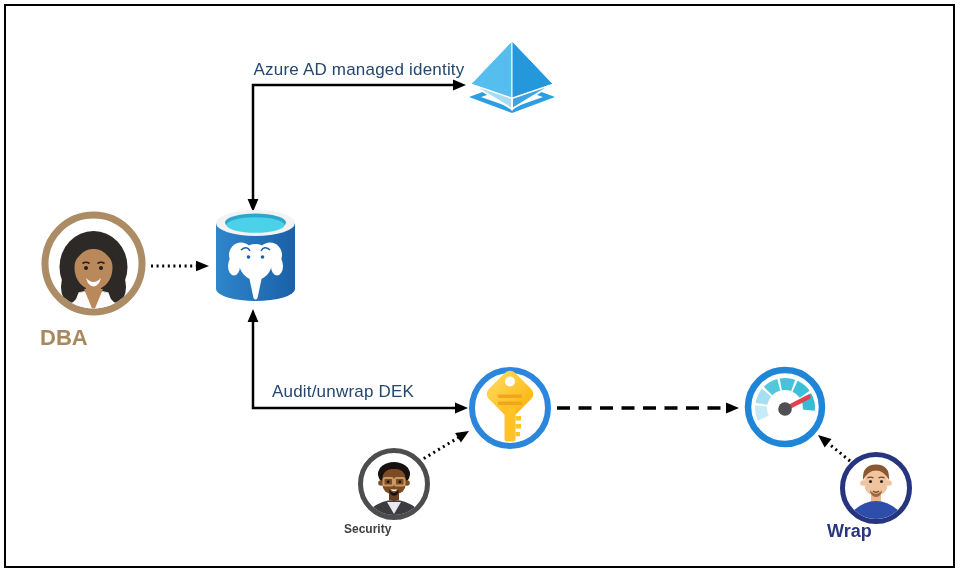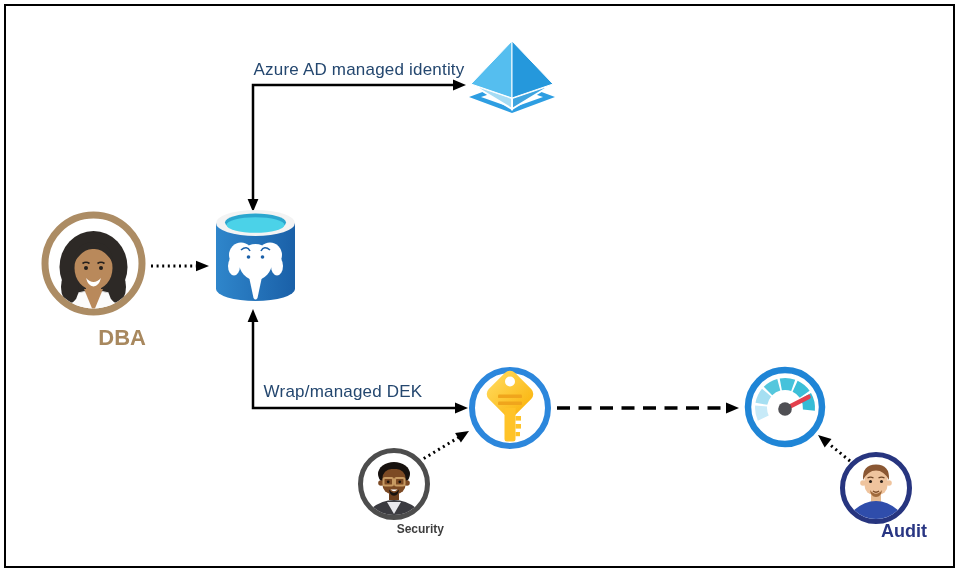--- a/index.html
+++ b/index.html
@@ -1,21 +1,21 @@
 <!DOCTYPE html>
 <html><head>
 <meta charset="utf-8">
 <style>
   html,body{margin:0;padding:0;background:#fff;}
   .canvas{position:relative;width:960px;height:581px;background:#ffffff;overflow:hidden;
           font-family:"Liberation Sans",sans-serif;}
   .frame{position:absolute;left:4px;top:4px;width:947px;height:560px;border:2.5px solid #000;box-sizing:content-box;}
   .abs{position:absolute;}
   .flow-label{position:absolute;color:#24476F;font-size:17px;line-height:20px;text-align:center;white-space:nowrap;letter-spacing:.2px;}
-  .persona-label{position:absolute;font-weight:bold;text-align:right;white-space:nowrap;line-height:1.1;}
+  .persona-label{position:absolute;font-weight:bold;text-align:left;white-space:nowrap;line-height:1.1;}
   .lbl-dba{color:#A8885E;font-size:22px;}
   .lbl-security{color:#3E3E3E;font-size:12px;}
   .lbl-audit{color:#293683;font-size:18px;}
   svg{display:block;}
   .solid{stroke:#000;stroke-width:2.5;fill:none;}
   .dotted{stroke:#000;stroke-width:3;stroke-dasharray:2 3.6;fill:none;}
   .dashed{stroke:#000;stroke-width:3.5;stroke-dasharray:13 8.5;fill:none;}
   .ah{fill:#000;stroke:none;}
 </style>
 </head>
@@ -191,19 +191,19 @@
       <circle cx="32.5" cy="31.5" r="1.5" fill="#2A1F17"></circle>
       <circle cx="43.5" cy="31.5" r="1.5" fill="#2A1F17"></circle>
       <path d="M29.5,28 q3,-1.8 6,0" stroke="#6E4426" stroke-width="1.3" fill="none"></path>
       <path d="M40.5,28 q3,-1.8 6,0" stroke="#6E4426" stroke-width="1.3" fill="none"></path>
       <path d="M32,40 Q38,47.5 44,40 Q43.5,46.5 38,47 Q32.5,46.5 32,40 Z" fill="#A06A3C"></path>
       <path d="M35,41 Q38,43.5 41,41" stroke="#7B4A26" stroke-width="1.4" fill="none"></path>
     </g>
   </svg>
 
   <div class="flow-label" style="left:252px;top:60px;width:214px">Azure AD managed identity</div>
-  <div class="flow-label" style="left:263px;top:382px;width:160px">Wrap/managed DEK</div>
+  <div class="flow-label" style="left:263px;top:382px;width:160px">Audit/unwrap DEK</div>
 
   <div class="persona-label lbl-dba" style="left:40px;top:326px;width:106px">DBA</div>
   <div class="persona-label lbl-security" style="left:344px;top:523px;width:100px">Security</div>
-  <div class="persona-label lbl-audit" style="left:827px;top:522px;width:100px">Audit</div>
+  <div class="persona-label lbl-audit" style="left:827px;top:522px;width:100px">Wrap</div>
 
 </div>
 
 </body></html>

